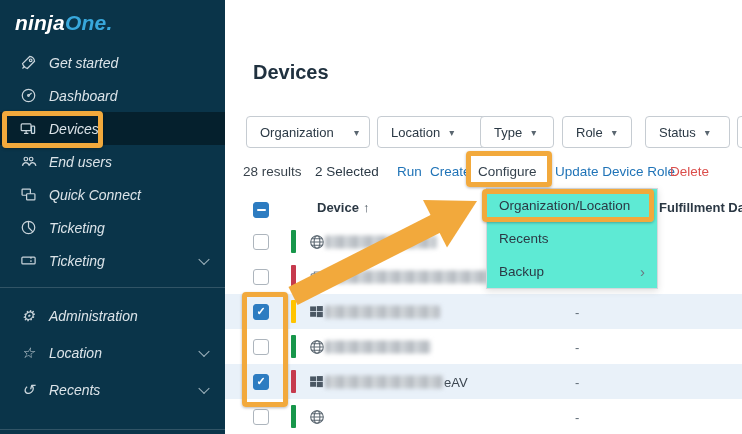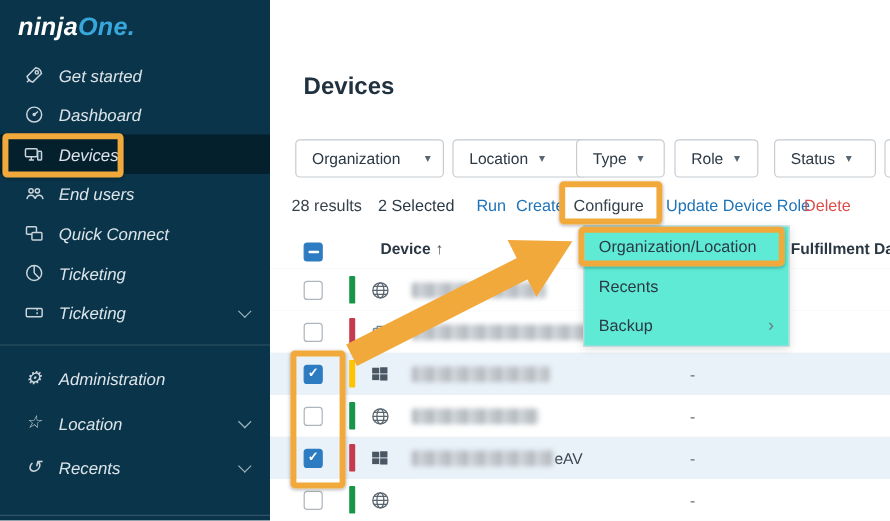--- a/index.html
+++ b/index.html
@@ -51,21 +51,21 @@
   .trow.selrow{background:#E9F1F9;}
   .cbx{position:absolute;left:28px;top:50%;transform:translateY(-50%);width:16px;height:16px;box-sizing:border-box;
        border:1.5px solid #ADB5BD;border-radius:3px;background:#fff;display:flex;align-items:center;
        justify-content:center;cursor:pointer;}
   .cbx.checked{background:#2D7CC1;border-color:#2D7CC1;color:#fff;font-size:11px;font-weight:700;line-height:1;}
   .cbx.indet{background:#2D7CC1;border-color:#2D7CC1;}
   .cbx.indet::after{content:"";width:9px;height:2.5px;background:#fff;border-radius:1px;}
   .thead .cbx{top:14px;}
   .strip{position:absolute;left:66px;top:6px;width:5px;height:23px;border-radius:1px;}
   .ricon{position:absolute;left:84px;top:50%;transform:translateY(-50%);width:16px;height:16px;}
-  .rname{position:absolute;left:118px;top:50%;transform:translateY(-50%);display:flex;align-items:center;gap:1px;}
+  .rname{position:absolute;left:100px;top:50%;transform:translateY(-50%);display:flex;align-items:center;gap:1px;}
   .blur{height:13px;border-radius:2px;filter:blur(2.2px);
         background:repeating-linear-gradient(90deg,#b6bbc1 0 5px,#d3d7db 5px 9px,#c3c8cd 9px 14px);}
   .suffix{font-size:13px;color:#3C4650;white-space:nowrap;}
   .dash{position:absolute;left:350px;top:50%;transform:translateY(-50%);font-size:13px;color:#5F6B76;}
 
   
   .menu{position:absolute;left:486px;top:188px;width:170px;background:#5eead4;border:1px solid #D4D8DC;
         box-shadow:0 2px 7px rgba(0,0,0,.13);z-index:6;}
   .menu-item{height:33px;display:flex;align-items:center;justify-content:space-between;padding:0 12px;
              font-size:13.5px;color:#2B3945;cursor:pointer;white-space:nowrap;}

